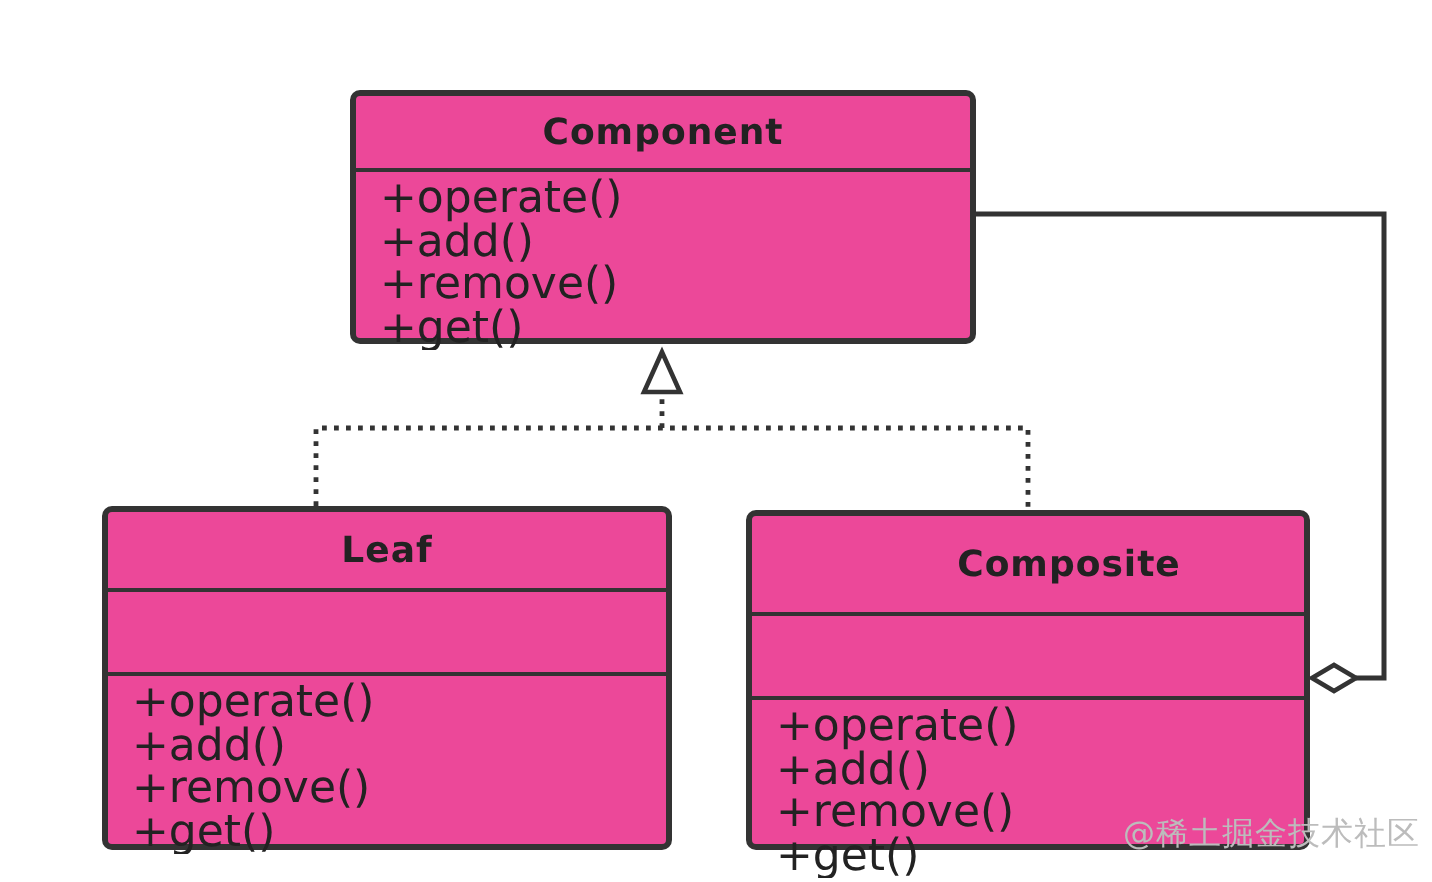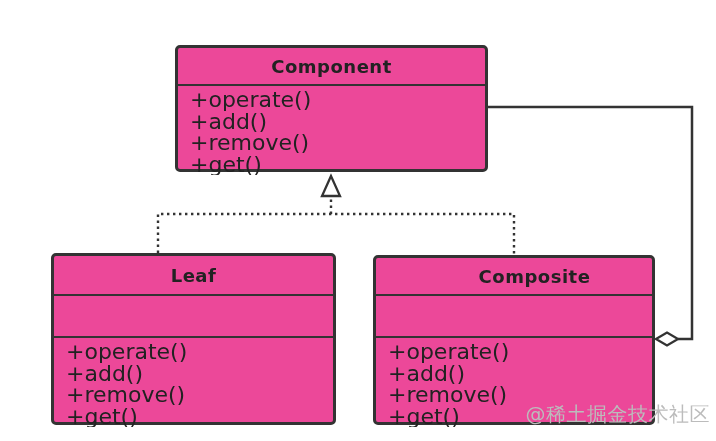--- a/index.html
+++ b/index.html
@@ -58,39 +58,39 @@
     display: flex;
     align-items: center;
     justify-content: center;
     font-weight: bold;
     font-size: 18px;
     letter-spacing: 0.5px;
     border-bottom: 2.5px solid var(--line);
   }
   .component .class-title { height: 38px; }
   .leaf .class-title      { height: 40px; }
-  .composite .class-title { height: 38px; padding-left: 41px; }
+  .composite .class-title { height: 50px; padding-left: 41px; }
   .class-attributes {
     height: 42px;
     border-bottom: 2.5px solid var(--line);
   }
   .class-methods {
     padding: 3px 10px 0 12px;
     overflow: hidden;
   }
   .method {
     font-size: 22px;
     line-height: 21.5px;
     white-space: nowrap;
   }
   .watermark {
     position: absolute;
     right: 6px;
     bottom: 13px;
-    font-size: 20px;
+    font-size: 16px;
     letter-spacing: 0.5px;
     color: var(--watermark);
     user-select: none;
   }
 </style>
 </head>
 <body>
 
 <div class="canvas">
 

